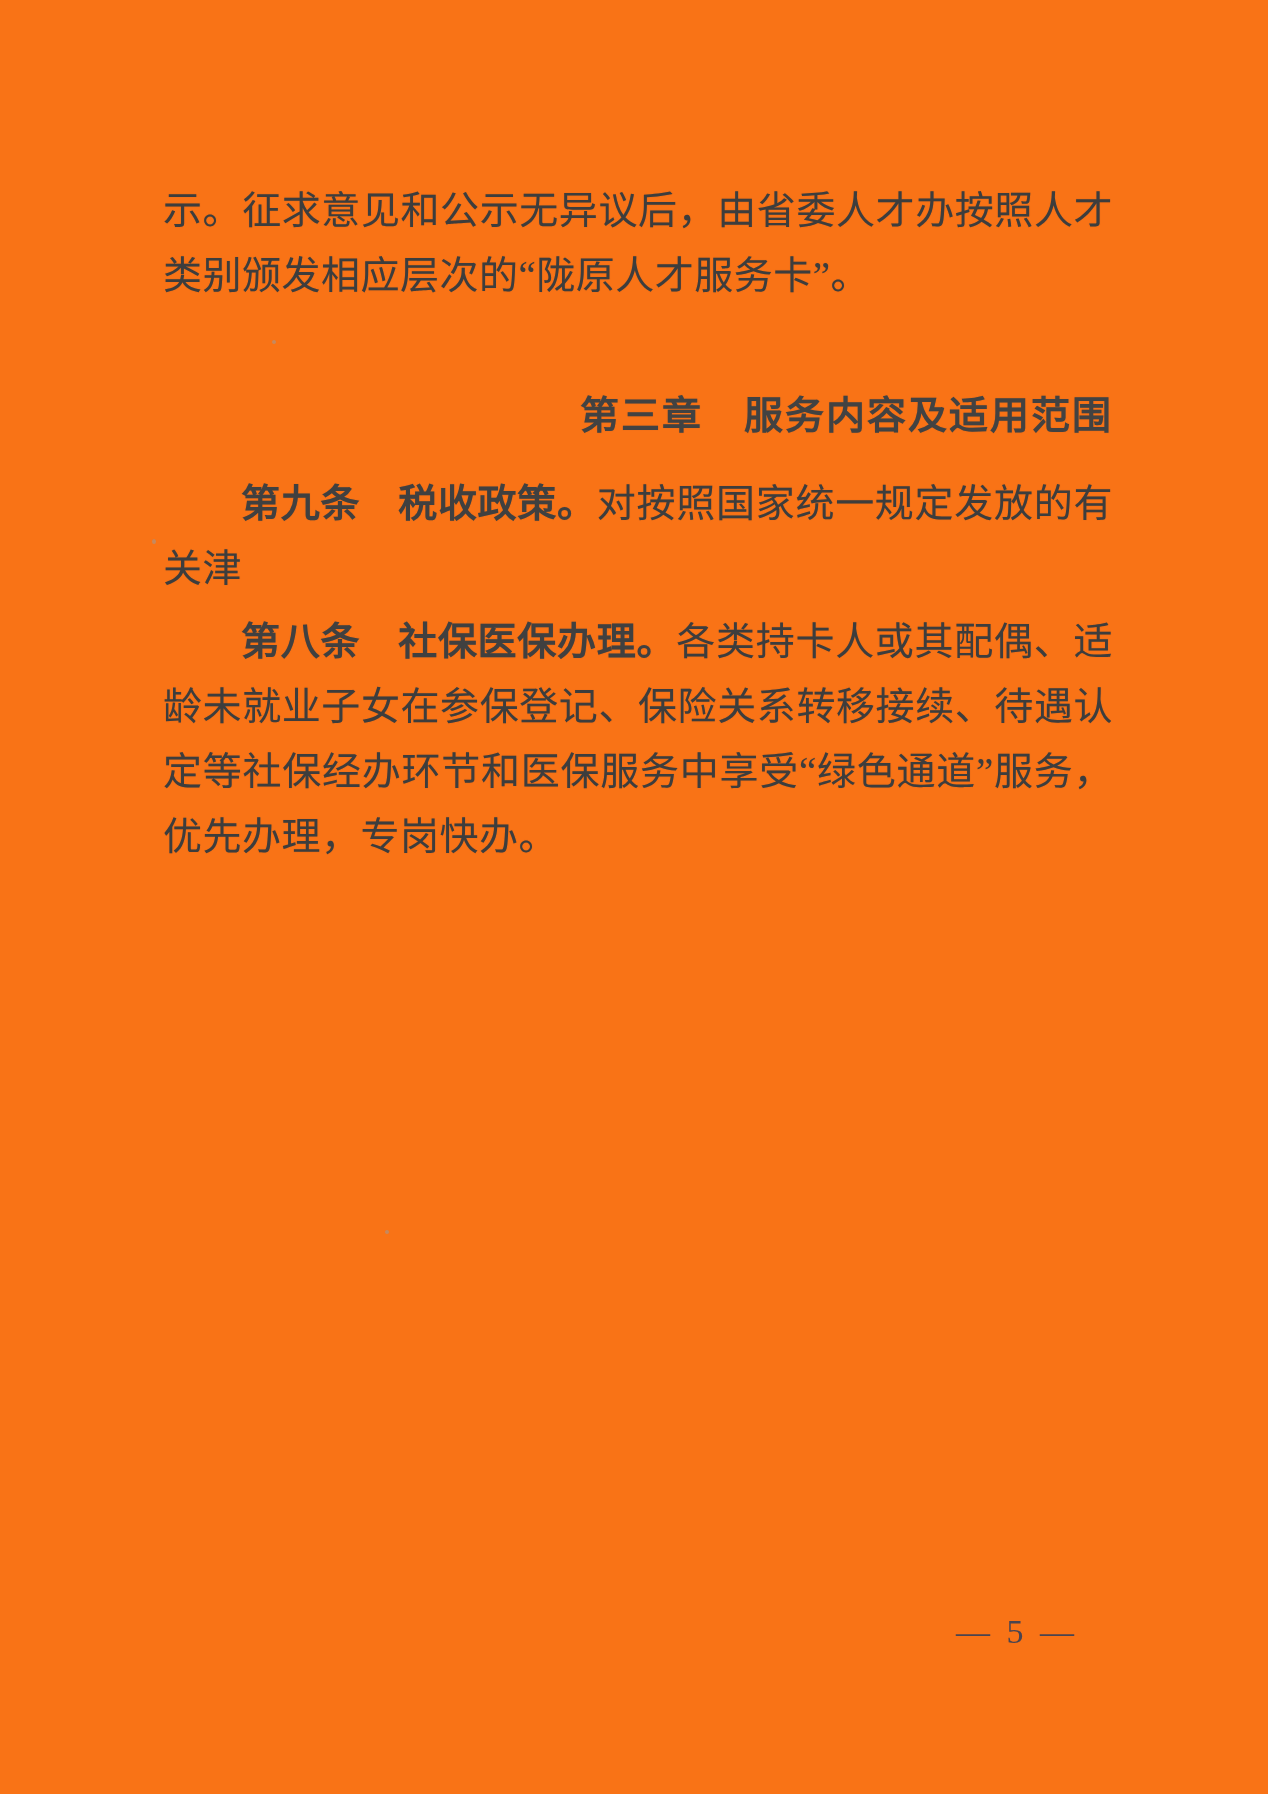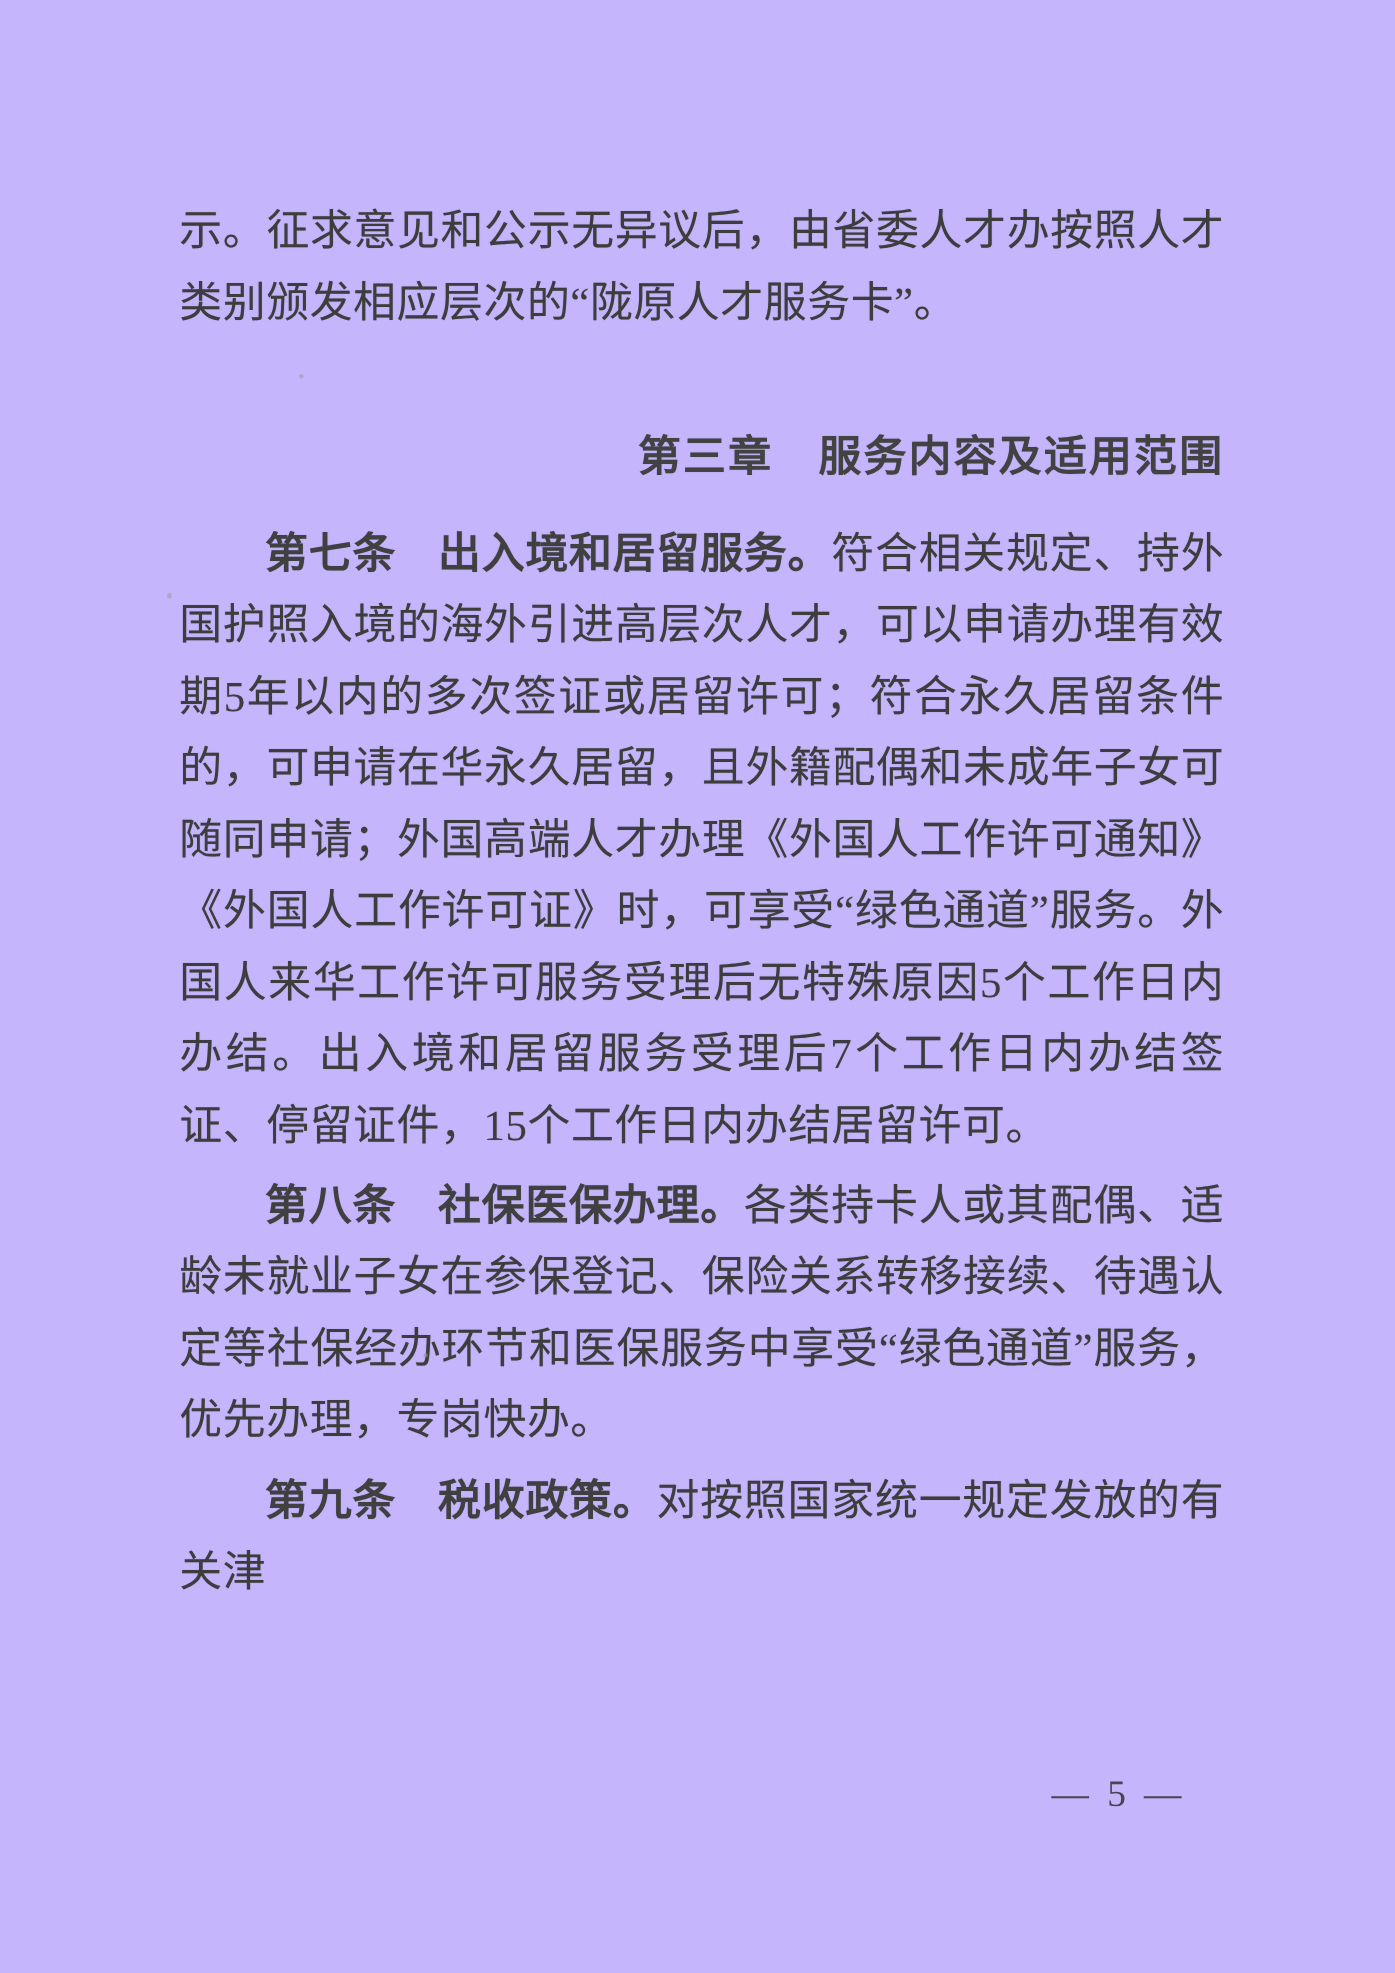--- a/index.html
+++ b/index.html
@@ -4,21 +4,21 @@
 <style>
   html, body {
     margin: 0;
     padding: 0;
     background: #ffffff;
   }
   .page {
     position: relative;
     width: 1268px;
     height: 1794px;
-    background: #c4b5fd;
+    background: #f97316;
     overflow: hidden;
     font-family: "Liberation Serif", "DejaVu Serif", serif;
     color: #3d3d3d;
   }
   .content {
     position: absolute;
     left: 163px;
     top: 178px;
     width: 950px;
     font-size: 39px;
@@ -80,25 +80,24 @@
 <body>
 
 <div class="page">
   <div class="content">
 
     <p class="para continuation">示。征求意见和公示无异议后，由省委人才办按照人才类别颁发相应层次的“陇原人才服务卡”。</p>
 
     <h2 class="chapter">第三章　服务内容及适用范围</h2>
 
 
-    <p class="para article"><span class="art-label">第七条</span><span class="art-title">出入境和居留服务。</span><span class="art-body">符合相关规定、持外国护照入境的海外引进高层次人才，可以申请办理有效期5年以内的多次签证或居留许可；符合永久居留条件的，可申请在华永久居留，且外籍配偶和未成年子女可随同申请；外国高端人才办理《外国人工作许可通知》《外国人工作许可证》时，可享受“绿色通道”服务。外国人来华工作许可服务受理后无特殊原因5个工作日内办结。出入境和居留服务受理后7个工作日内办结签证、停留证件，15个工作日内办结居留许可。</span></p>
+
+    <p class="para article"><span class="art-label">第九条</span><span class="art-title">税收政策。</span><span class="art-body">对按照国家统一规定发放的有关津</span></p>
 
     <p class="para article"><span class="art-label">第八条</span><span class="art-title">社保医保办理。</span><span class="art-body">各类持卡人或其配偶、适龄未就业子女在参保登记、保险关系转移接续、待遇认定等社保经办环节和医保服务中享受“绿色通道”服务，优先办理，专岗快办。</span></p>
-
-    <p class="para article"><span class="art-label">第九条</span><span class="art-title">税收政策。</span><span class="art-body">对按照国家统一规定发放的有关津</span></p>
 
   </div>
 
   <div class="pagenum">— 5 —</div>
 
   <span class="speck s1"></span>
   <span class="speck s2"></span>
   <span class="speck s3"></span>
 </div>
 

